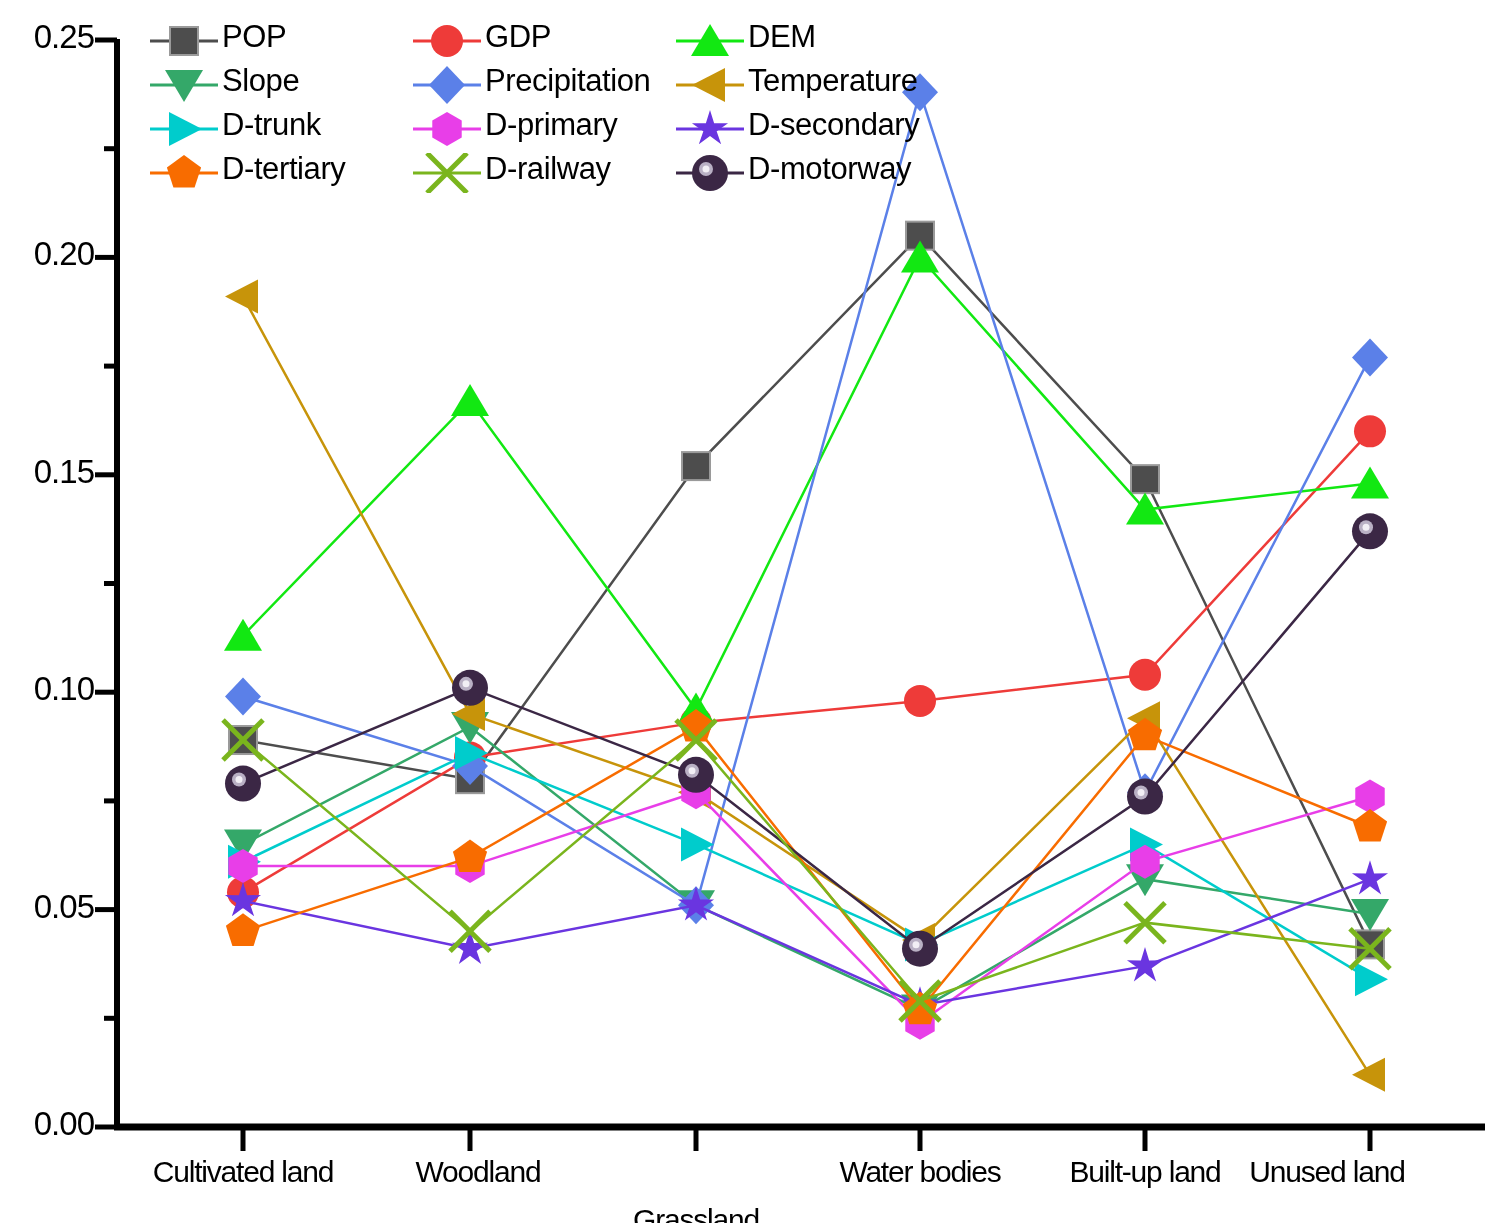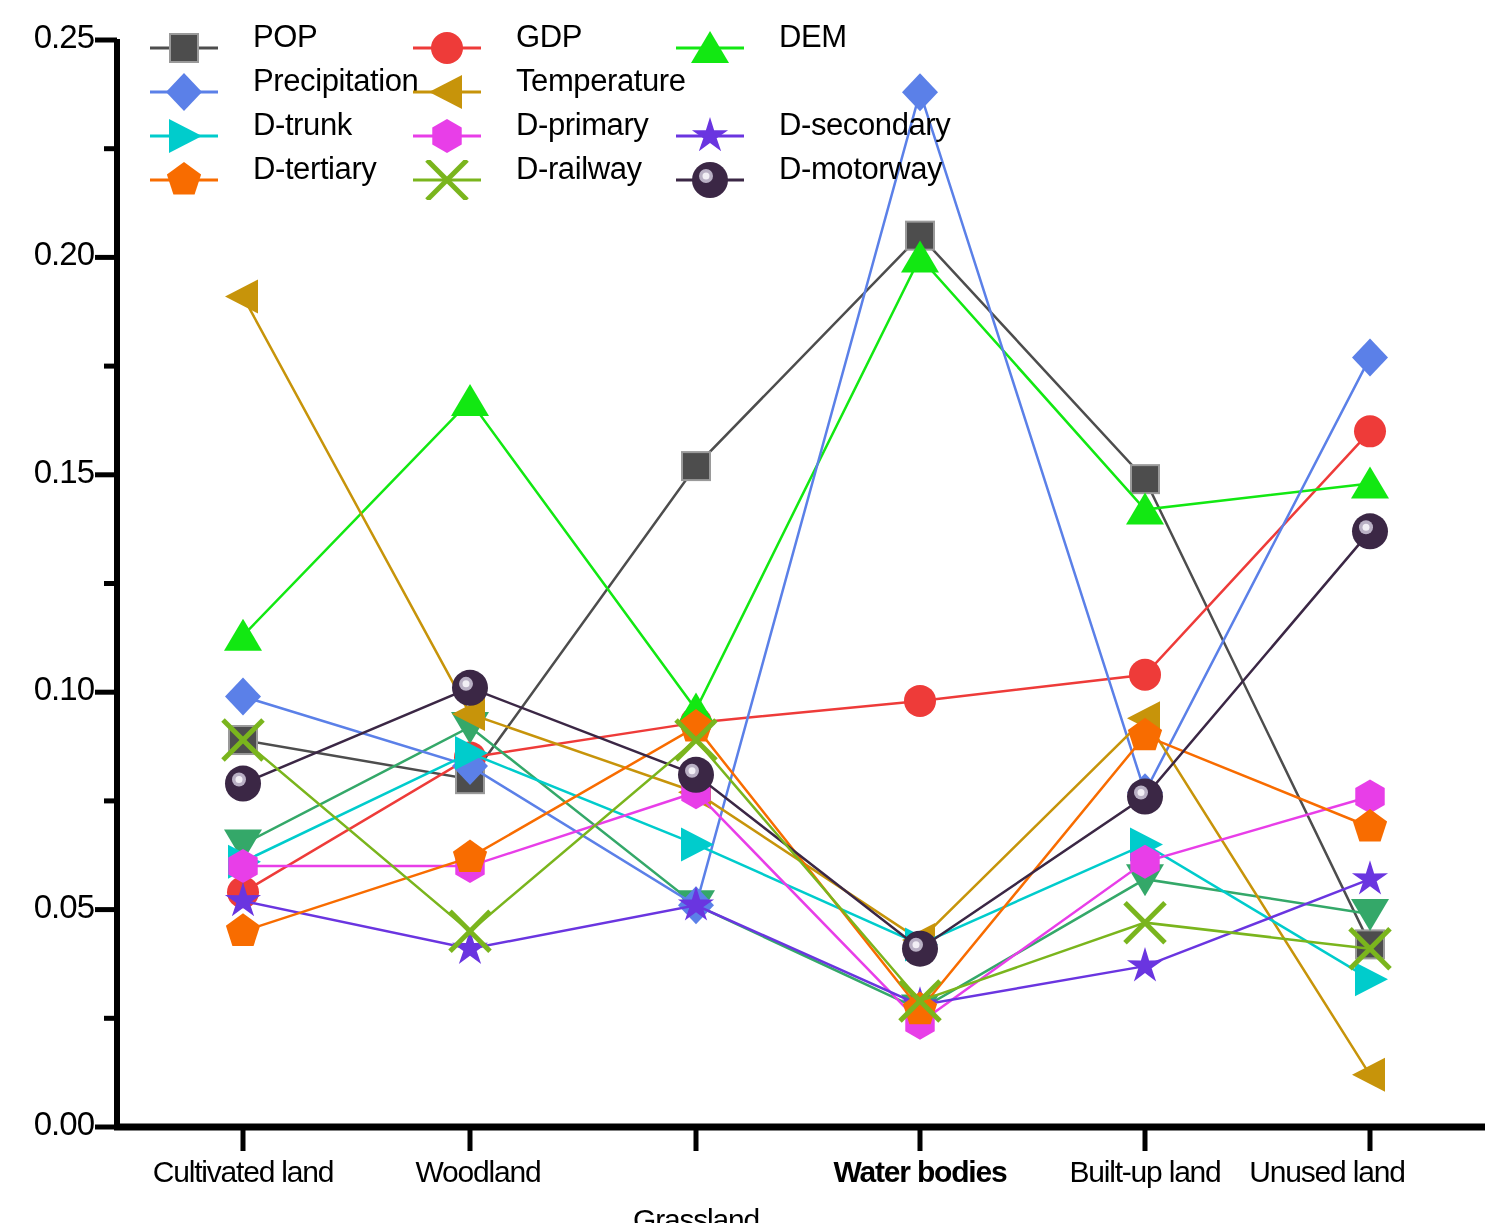--- a/index.html
+++ b/index.html
@@ -1,21 +1,21 @@
 <!DOCTYPE html>
 <html><head>
 <meta charset="utf-8">
 <style>
   html,body{margin:0;padding:0;background:#fff;}
   body{width:1485px;height:1223px;font-family:"Liberation Sans",sans-serif;overflow:hidden;}
   #root{position:relative;width:1485px;height:1010px;background:#ffffff;}
   svg.plot{position:absolute;left:0;top:0;width:1485px;height:1223px;}
   .legend{position:absolute;left:150px;top:14px;width:790px;}
   .legend-row{display:flex;align-items:center;height:44px;}
-  .legend-item{display:flex;align-items:flex-end;width:263px;gap:31px;}
+  .legend-item{display:flex;align-items:flex-start;width:263px;}
   .legend-key{width:68px;height:24px;position:relative;flex:0 0 68px;}
   .legend-key svg{position:absolute;left:0;top:0;}
   .legend-label{font-size:31px;color:#000;font-family:"Liberation Sans",sans-serif;
     letter-spacing:-0.4px;line-height:1;padding-left:4px;white-space:nowrap;}
   .ytick-label{position:absolute;font-size:33px;color:#000;text-align:right;width:110px;
     font-family:"Liberation Sans",sans-serif;letter-spacing:-1px;}
   .xtick-label{position:absolute;font-size:30px;color:#000;text-align:center;
     font-family:"Liberation Sans",sans-serif;letter-spacing:-1.2px;white-space:nowrap;transform:translateX(-50%);}
 </style>
 </head>
@@ -204,21 +204,21 @@
       <div class="ytick-label" style="left: -16px; top: 235.4px;">0.20</div>
       <div class="ytick-label" style="left: -16px; top: 452.8px;">0.15</div>
       <div class="ytick-label" style="left: -16px; top: 670.2px;">0.10</div>
       <div class="ytick-label" style="left: -16px; top: 887.6px;">0.05</div>
       <div class="ytick-label" style="left: -16px; top: 1105px;">0.00</div>
     </div>
   <div id="xlabels">
       <div class="xtick-label" style="left: 243px; top: 1155px;">Cultivated land</div>
       <div class="xtick-label" style="left: 478px; top: 1155px;">Woodland</div>
       <div class="xtick-label" style="left: 696px; top: 1155px; margin-top: 48px;">Grassland</div>
-      <div class="xtick-label" style="left: 920px; top: 1155px; font-weight: bold;">Water bodies</div>
+      <div class="xtick-label" style="left: 920px; top: 1155px;">Water bodies</div>
       <div class="xtick-label" style="left: 1145px; top: 1155px;">Built-up land</div>
       <div class="xtick-label" style="left: 1327px; top: 1155px;">Unused land</div>
     </div>
 
   <div class="legend" id="legend">
       <div class="legend-row">
         <div class="legend-item">
           <div class="legend-key">
             <svg width="68" height="40" viewBox="0 0 68 40">
               <line x1="0" y1="20" x2="68" y2="20" stroke="#4d4d4d" stroke-width="3"></line>
@@ -240,20 +240,29 @@
           <div class="legend-key">
             <svg width="68" height="40" viewBox="0 0 68 40">
               <line x1="0" y1="20" x2="68" y2="20" stroke="#12e812" stroke-width="3"></line>
               <polygon points="34,3 53,35 15,35" fill="#12e812"></polygon>
             </svg>
           </div>
           <div class="legend-label">DEM</div>
         </div>
       </div>
       <div class="legend-row">
+        <div class="legend-item">
+          <div class="legend-key">
+            <svg width="68" height="40" viewBox="0 0 68 40">
+              <line x1="0" y1="20" x2="68" y2="20" stroke="#34a869" stroke-width="3"></line>
+              <polygon points="34,37 53,5 15,5" fill="#34a869"></polygon>
+            </svg>
+          </div>
+          <div class="legend-label">Slope</div>
+        </div>
         <div class="legend-item">
           <div class="legend-key">
             <svg width="68" height="40" viewBox="0 0 68 40">
               <line x1="0" y1="20" x2="68" y2="20" stroke="#5b80e8" stroke-width="3"></line>
               <polygon points="34,1 52,20 34,39 16,20" fill="#5b80e8"></polygon>
             </svg>
           </div>
           <div class="legend-label">Precipitation</div>
         </div>
         <div class="legend-item">

